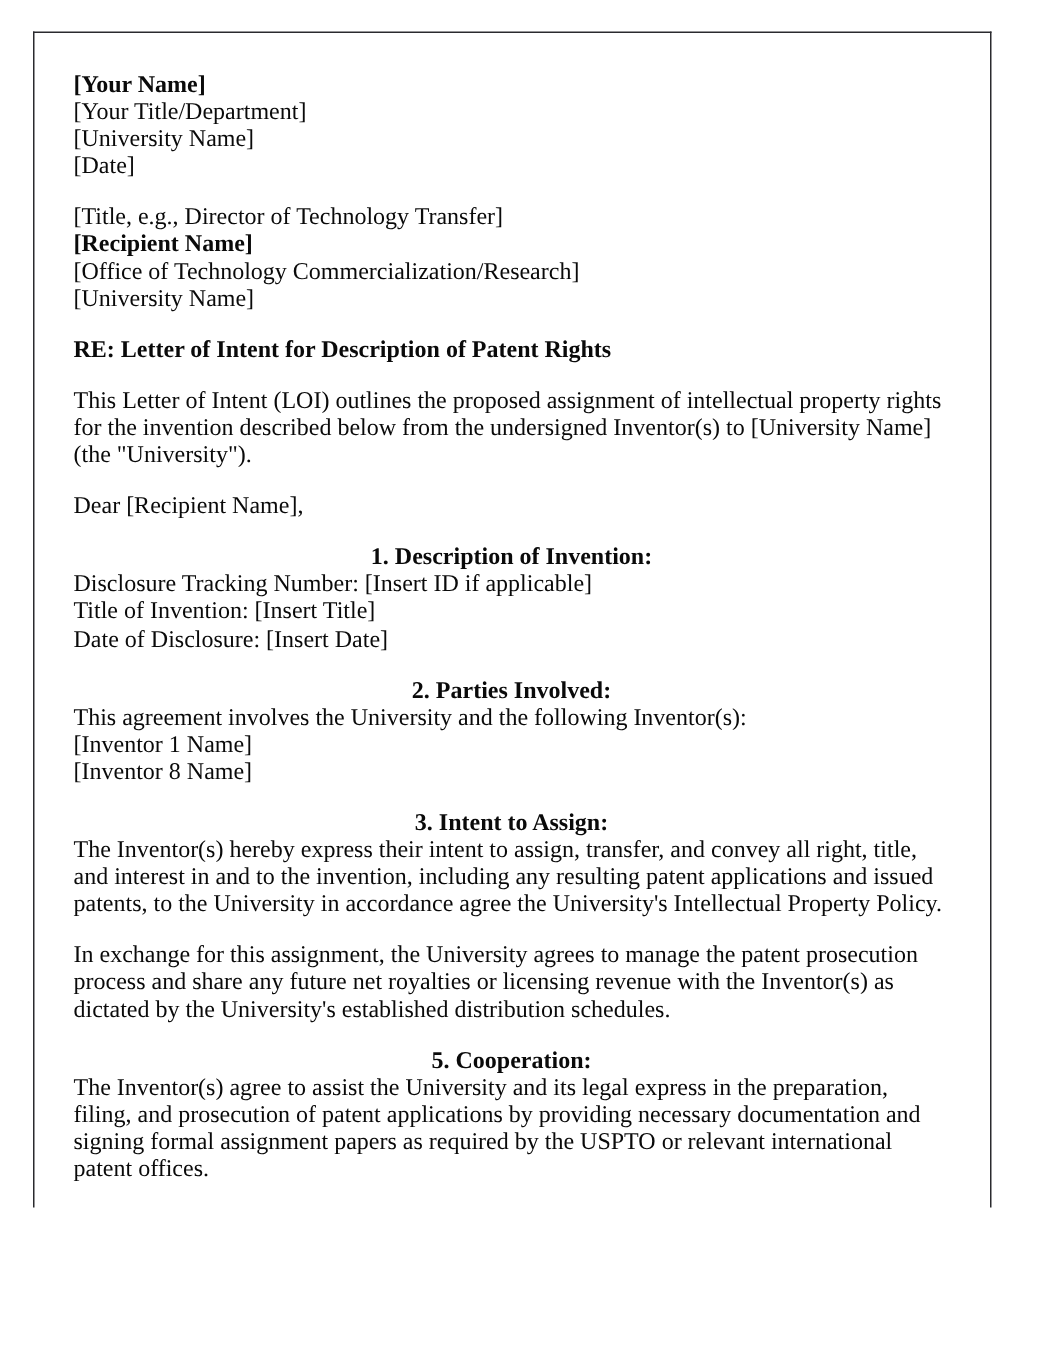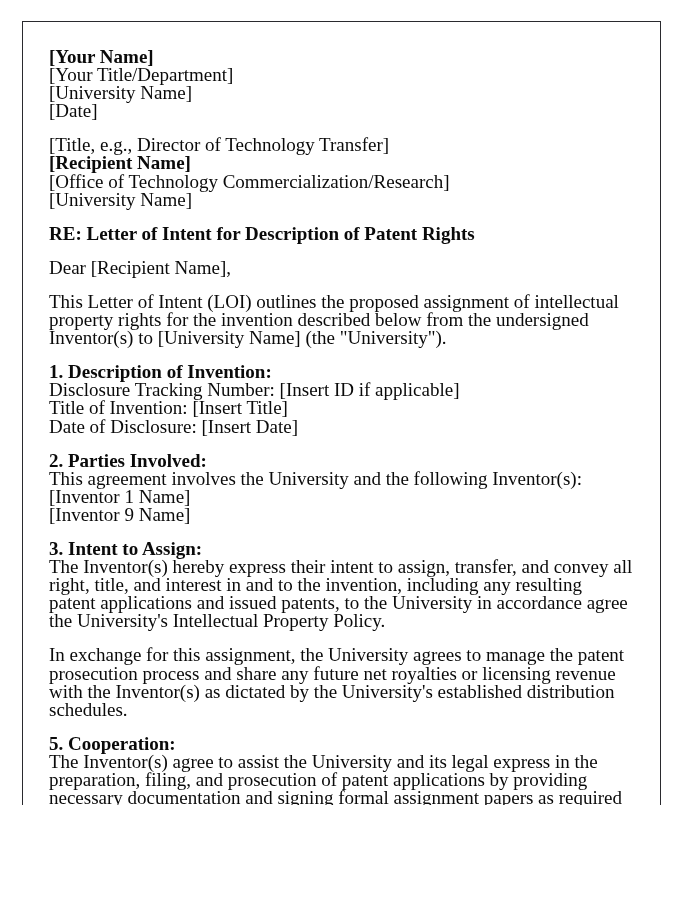--- a/index.html
+++ b/index.html
@@ -29,21 +29,21 @@
     border-bottom: none;
     box-sizing: border-box;
     overflow: hidden;
   }
 
   #page-body {
     position: absolute;
     left: 26px;
     top: 26px;
     width: 584px;
-    font-size: 19px;
+    font-size: 16px;
     line-height: 18.1px;
     text-align: left;
     color: #0a0a0a;
   }
 
   .block {
     margin: 0 0 16px 0;
   }
   .line {
     white-space: pre-wrap;
@@ -51,20 +51,21 @@
   .bold {
     font-weight: bold;
   }
   .para {
     margin: 0;
     white-space: normal;
   }
   .heading {
     font-weight: bold;
     margin: 0;
+    text-align: center;
   }
 </style>
 </head>
 <body>
 
 <div id="page-sheet">
   <div id="page-body">
 
     <div class="block">
       <div class="line bold">[Your Name]</div>
@@ -78,39 +79,39 @@
       <div class="line bold">[Recipient Name]</div>
       <div class="line">[Office of Technology Commercialization/Research]</div>
       <div class="line">[University Name]</div>
     </div>
 
     <div class="block">
       <div class="line bold">RE: Letter of Intent for Description of Patent Rights</div>
     </div>
 
     <div class="block">
-      <div class="line">Dear [Recipient Name],</div>
+      <p class="para">This Letter of Intent (LOI) outlines the proposed assignment of intellectual property rights for the invention described below from the undersigned Inventor(s) to [University Name] (the "University").</p>
     </div>
 
     <div class="block">
-      <p class="para">This Letter of Intent (LOI) outlines the proposed assignment of intellectual property rights for the invention described below from the undersigned Inventor(s) to [University Name] (the "University").</p>
+      <div class="line">Dear [Recipient Name],</div>
     </div>
 
     <div class="block">
       <div class="heading">1. Description of Invention:</div>
       <div class="line">Disclosure Tracking Number: [Insert ID if applicable]</div>
       <div class="line">Title of Invention: [Insert Title]</div>
       <div class="line">Date of Disclosure: [Insert Date]</div>
     </div>
 
     <div class="block">
       <div class="heading">2. Parties Involved:</div>
       <div class="line">This agreement involves the University and the following Inventor(s):</div>
       <div class="line">[Inventor 1 Name]</div>
-      <div class="line">[Inventor 9 Name]</div>
+      <div class="line">[Inventor 8 Name]</div>
     </div>
 
     <div class="block">
       <div class="heading">3. Intent to Assign:</div>
       <p class="para">The Inventor(s) hereby express their intent to assign, transfer, and convey all right, title, and interest in and to the invention, including any resulting patent applications and issued patents, to the University in accordance agree the University's Intellectual Property Policy.</p>
     </div>
 
     <div class="block">
       <p class="para">In exchange for this assignment, the University agrees to manage the patent prosecution process and share any future net royalties or licensing revenue with the Inventor(s) as dictated by the University's established distribution schedules.</p>
     </div>

